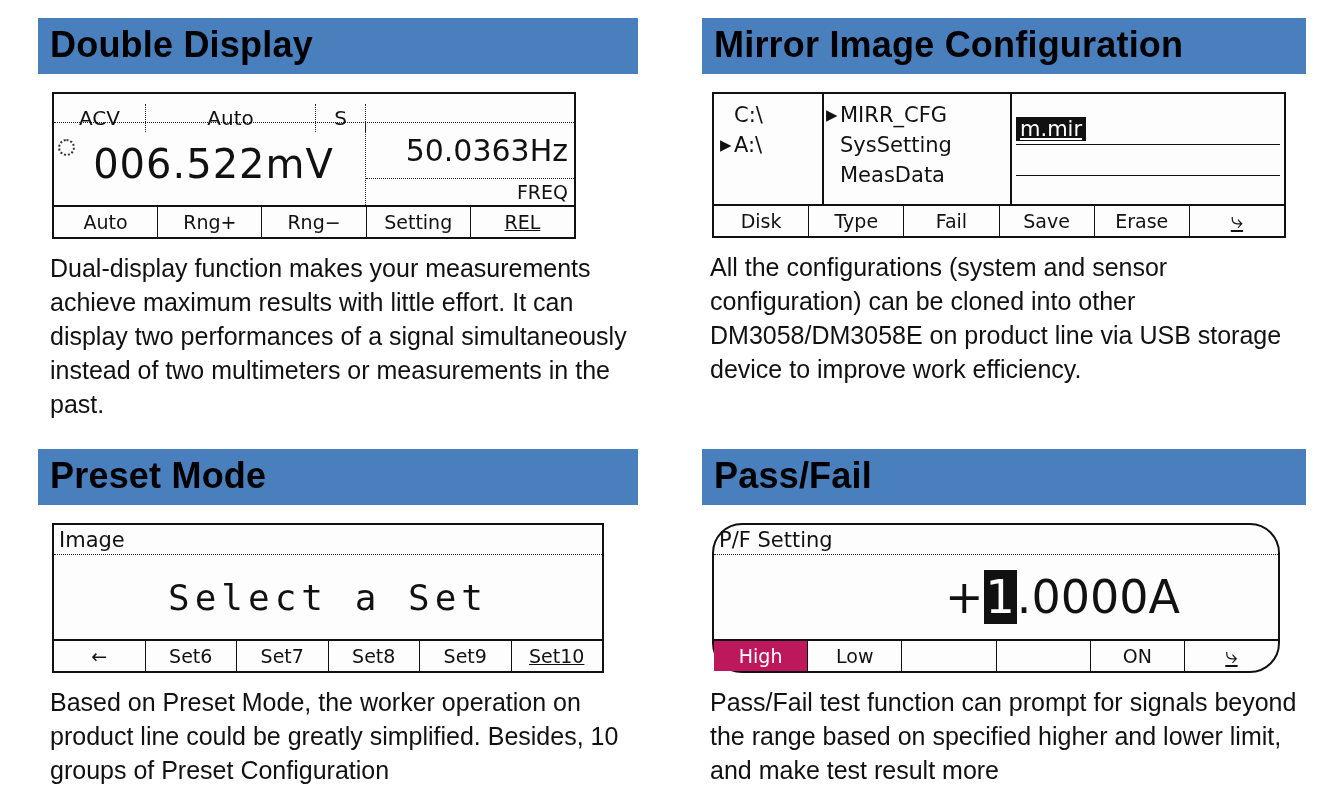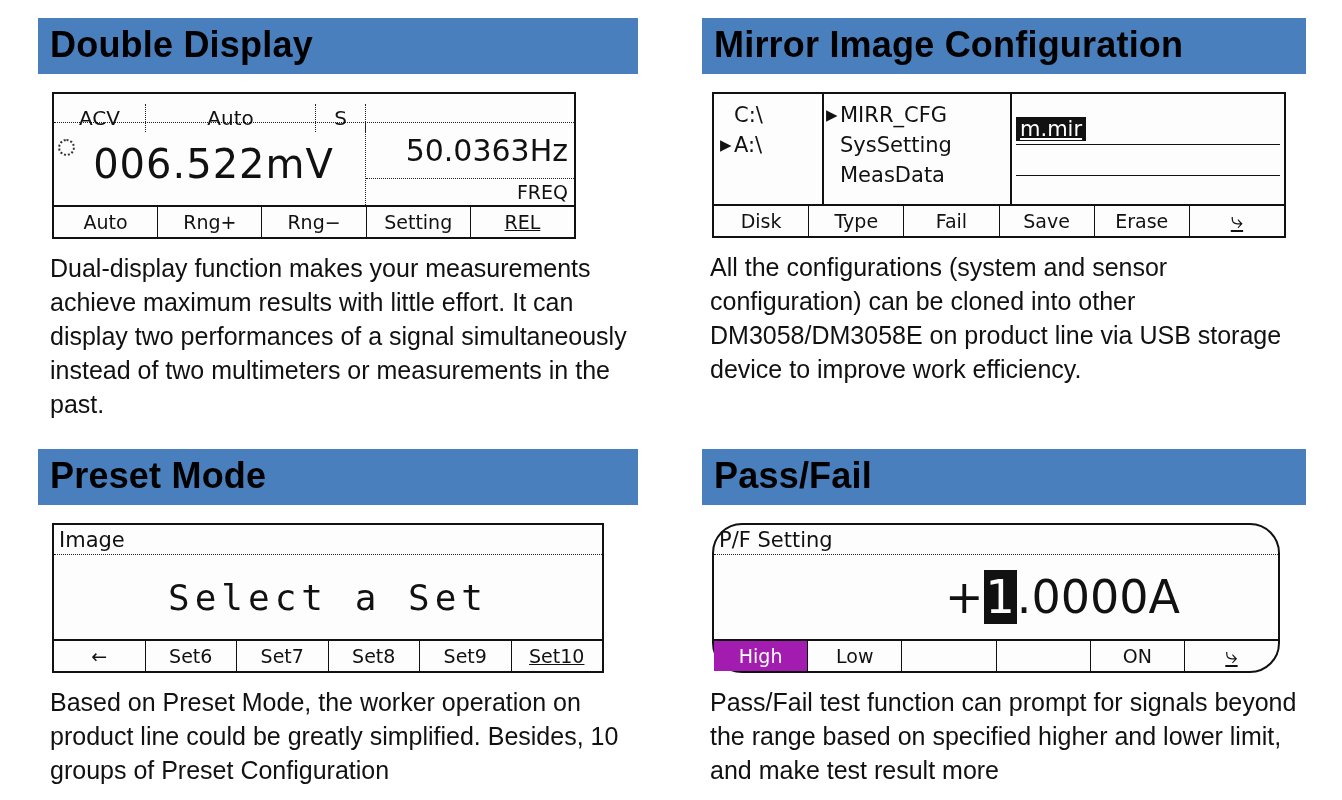--- a/index.html
+++ b/index.html
@@ -226,21 +226,21 @@
     padding-right: 98px;
     font-size: 46px;
     box-sizing: border-box;
   }
   .pf-main .hl {
     background: #111;
     color: #fff;
     padding: 0 2px;
   }
   .pf-lcd .softkeys .sk.active {
-    background: #a21caf;
+    background: #be185d;
     color: #fff;
   }
   .pf-lcd .softkeys .sk:last-child { font-size: 22px; }
 
   
   .body-text {
     font-size: 25px;
     line-height: 1.36;
     color: #111;
     margin-top: 12px;

